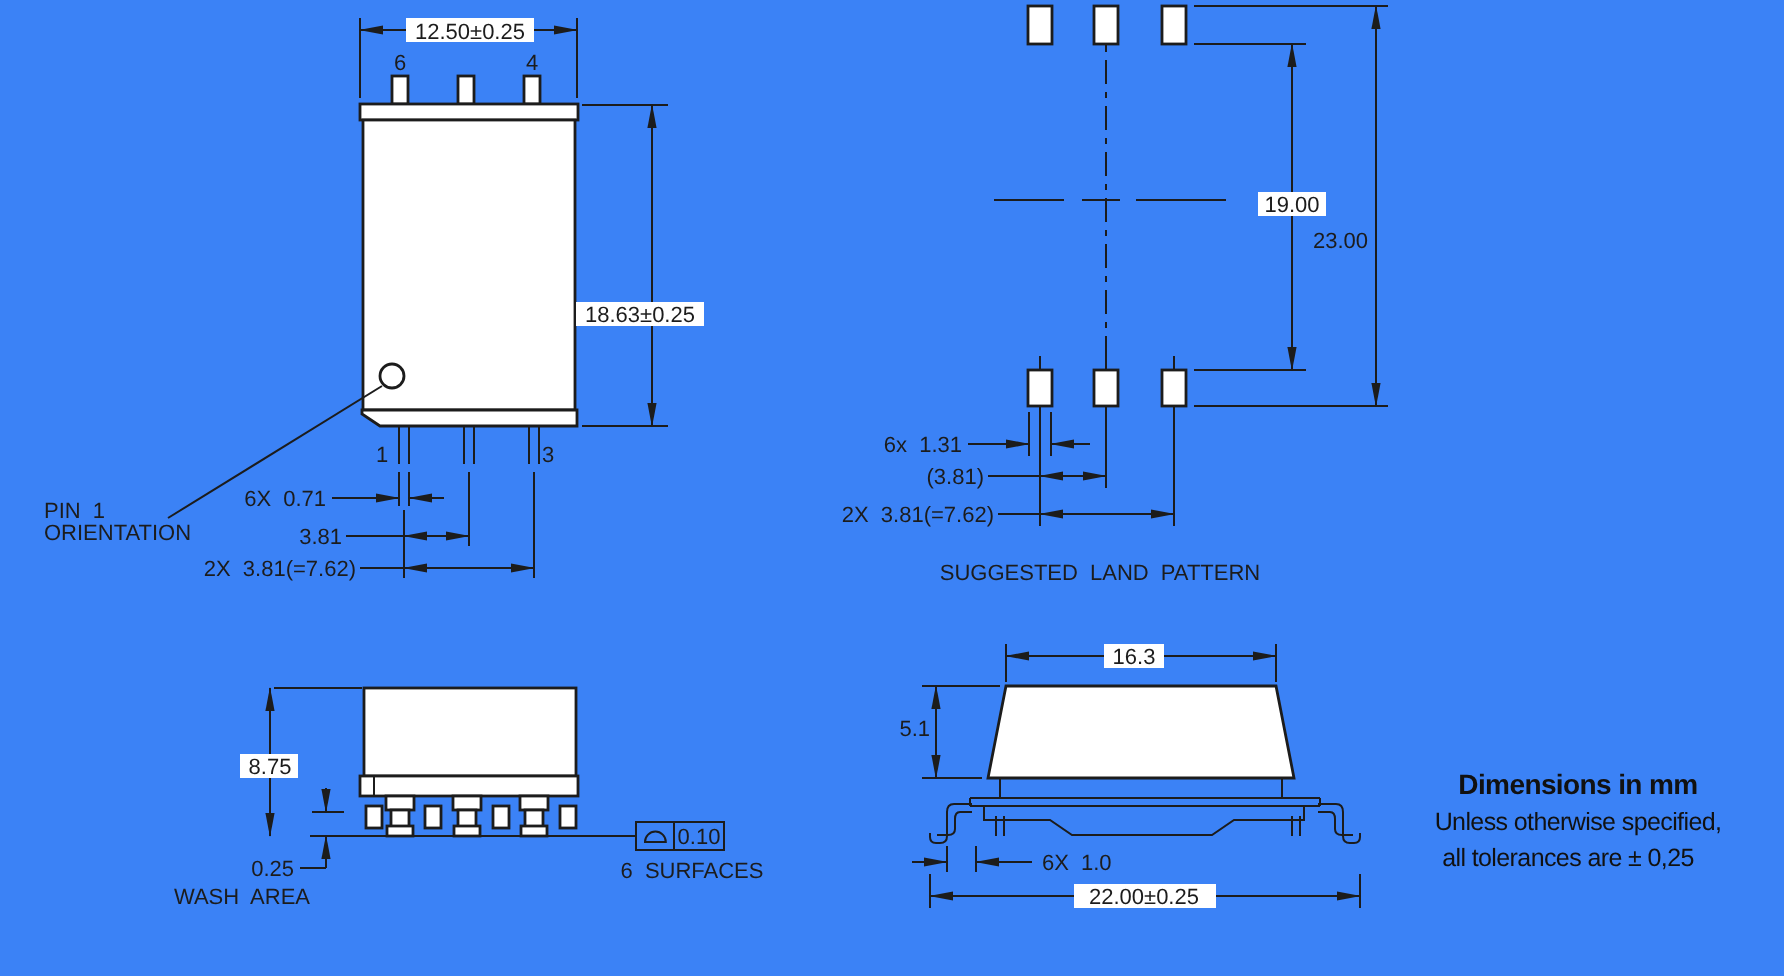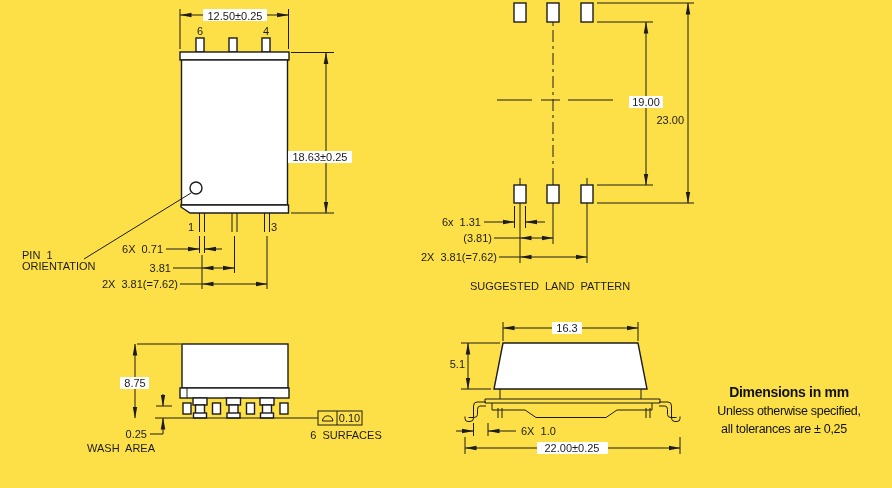--- a/index.html
+++ b/index.html
@@ -1,16 +1,16 @@
 <!DOCTYPE html>
 <html><head>
 <meta charset="utf-8">
 <style>
   html,body{margin:0;padding:0;background:#fff;}
-  .canvas{position:relative;width:892px;height:488px;background:#fde047;overflow:hidden;
+  .canvas{position:relative;width:892px;height:488px;background:#3b82f6;overflow:hidden;
           font-family:"Liberation Sans",sans-serif;}
   svg{position:absolute;left:0;top:0;}
   svg .outline{stroke:#1c1c1c;stroke-width:1.4;fill:#ffffff;}
   svg .outline-n{stroke:#1c1c1c;stroke-width:1.4;fill:none;}
   svg .thin{stroke:#1c1c1c;stroke-width:1;fill:none;}
   svg text.cad{font-family:"Liberation Sans",sans-serif;font-size:11px;fill:#1c1c1c;
                word-spacing:3px;}
   svg rect.bg{fill:#ffffff;stroke:none;}
   svg text.note1{font-family:"Liberation Sans",sans-serif;font-size:14px;font-weight:bold;
                  fill:#111;letter-spacing:-0.3px;}

